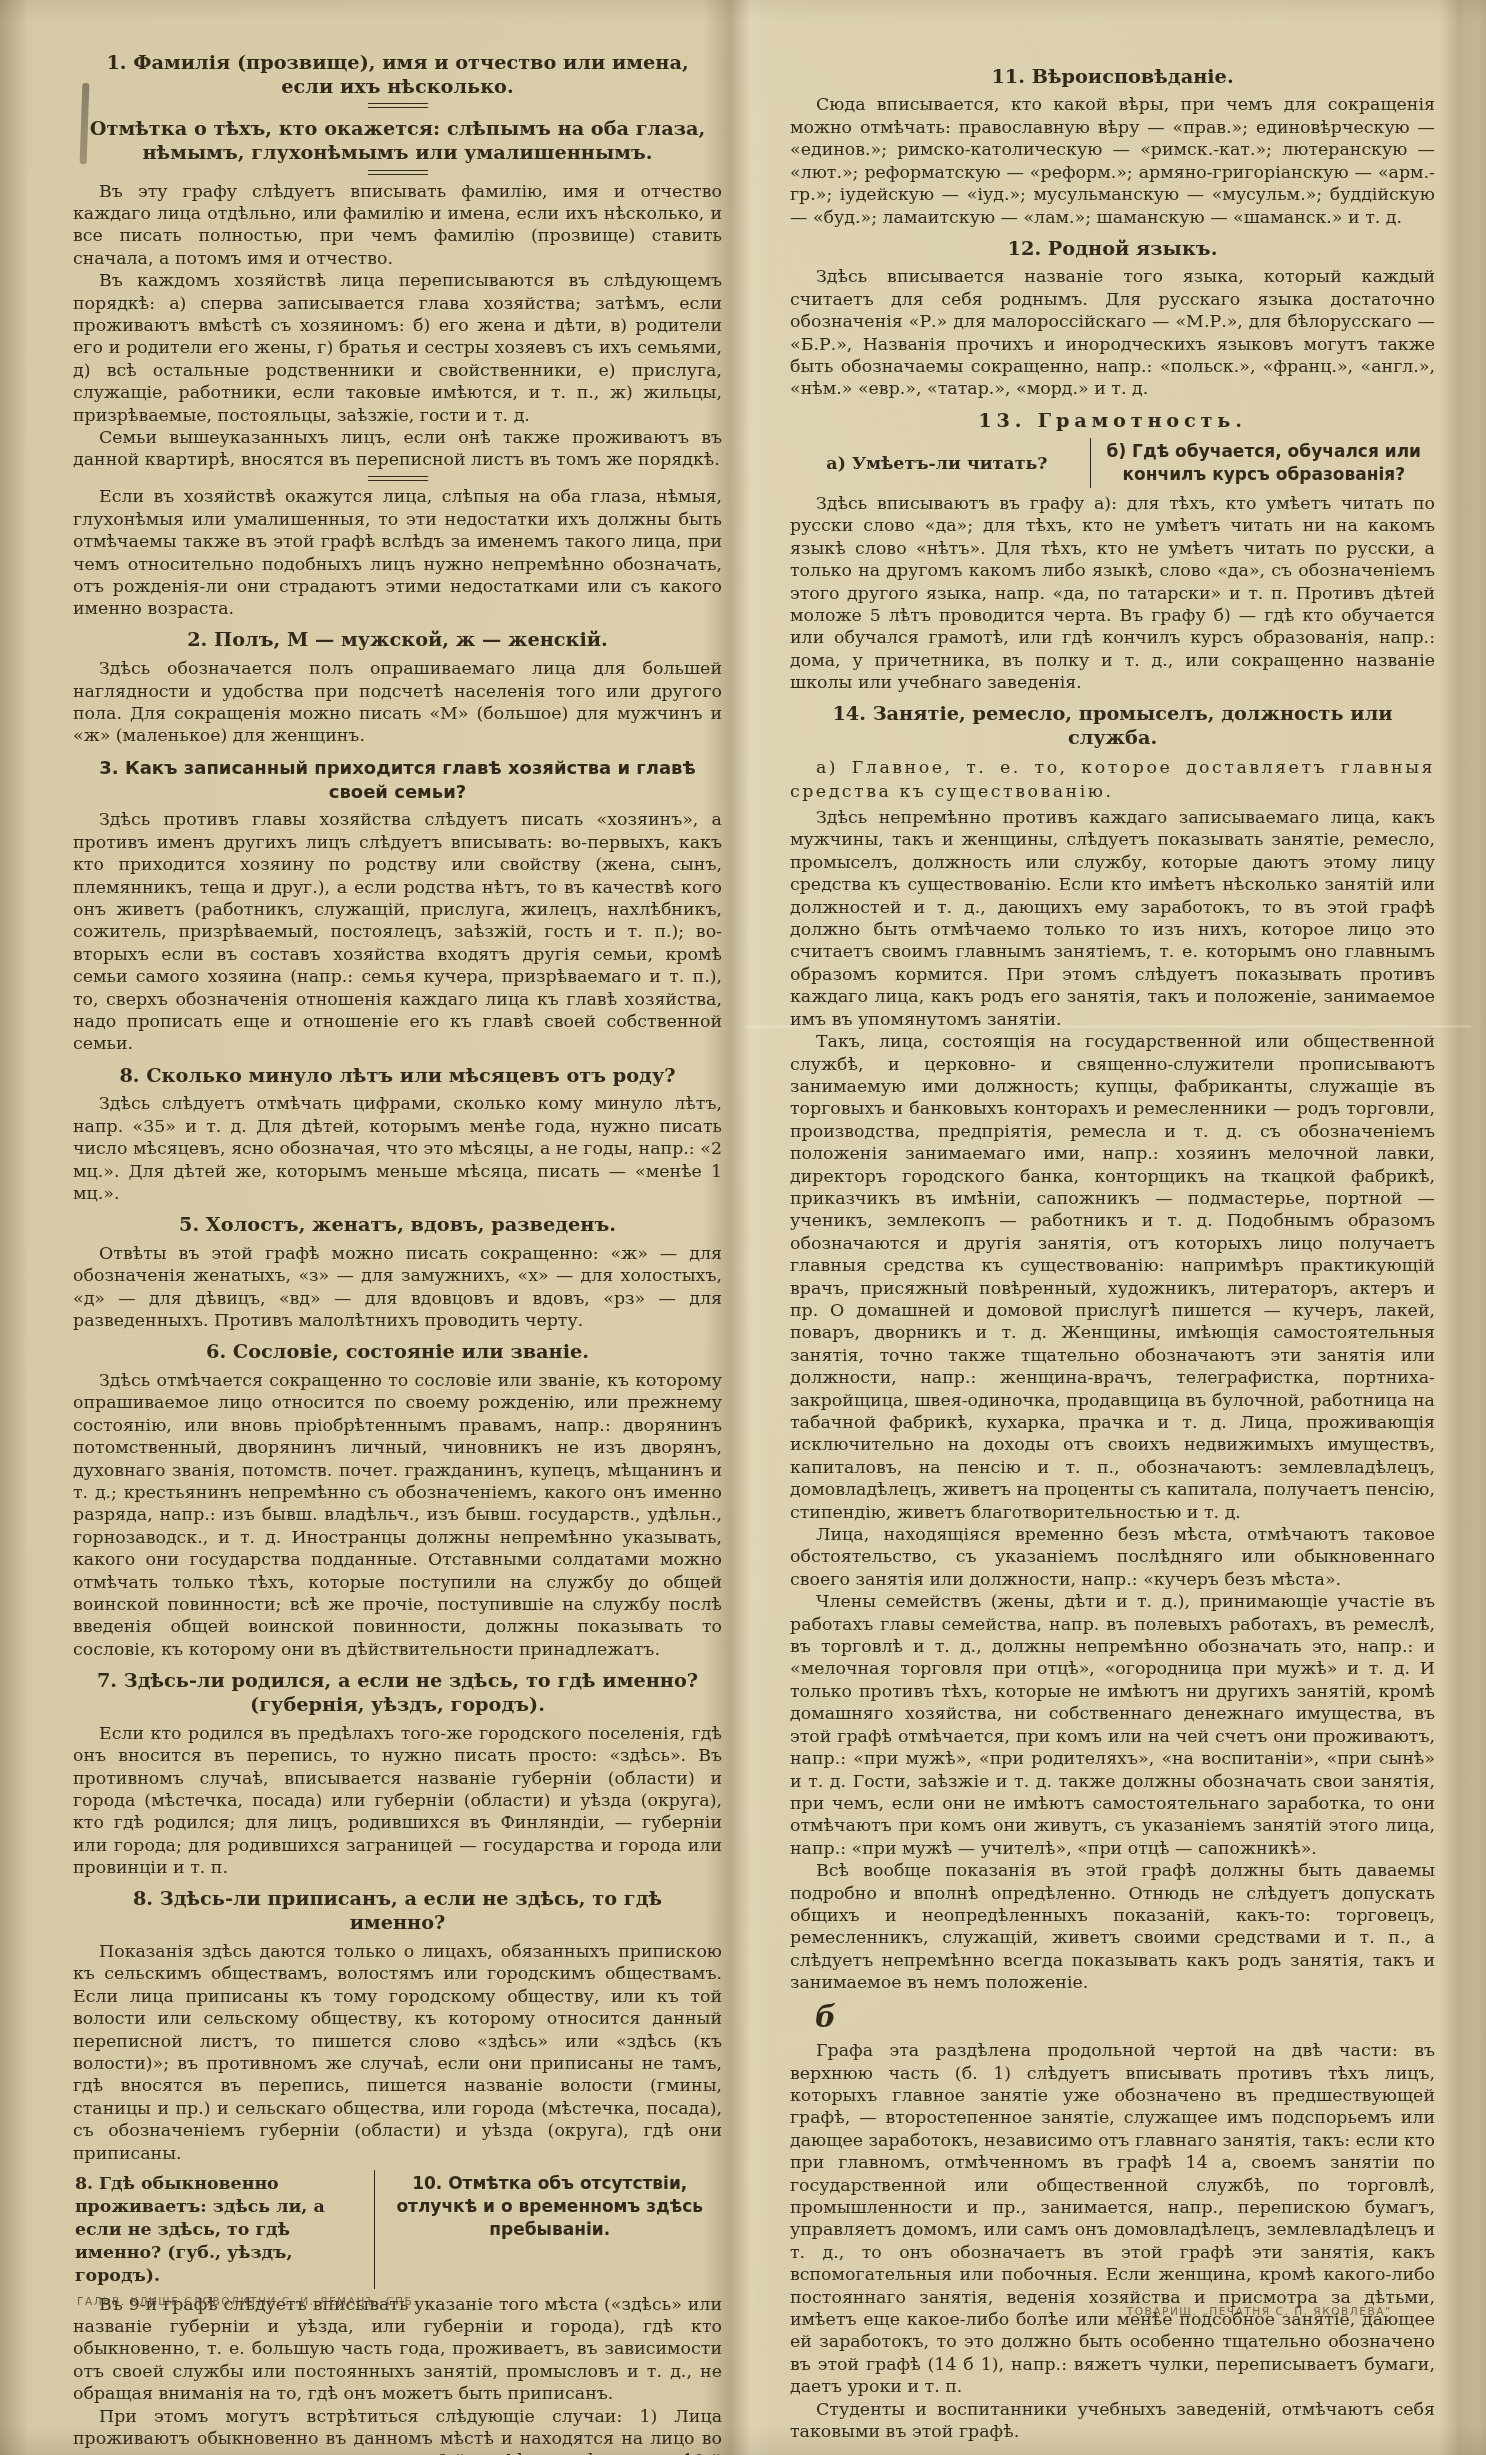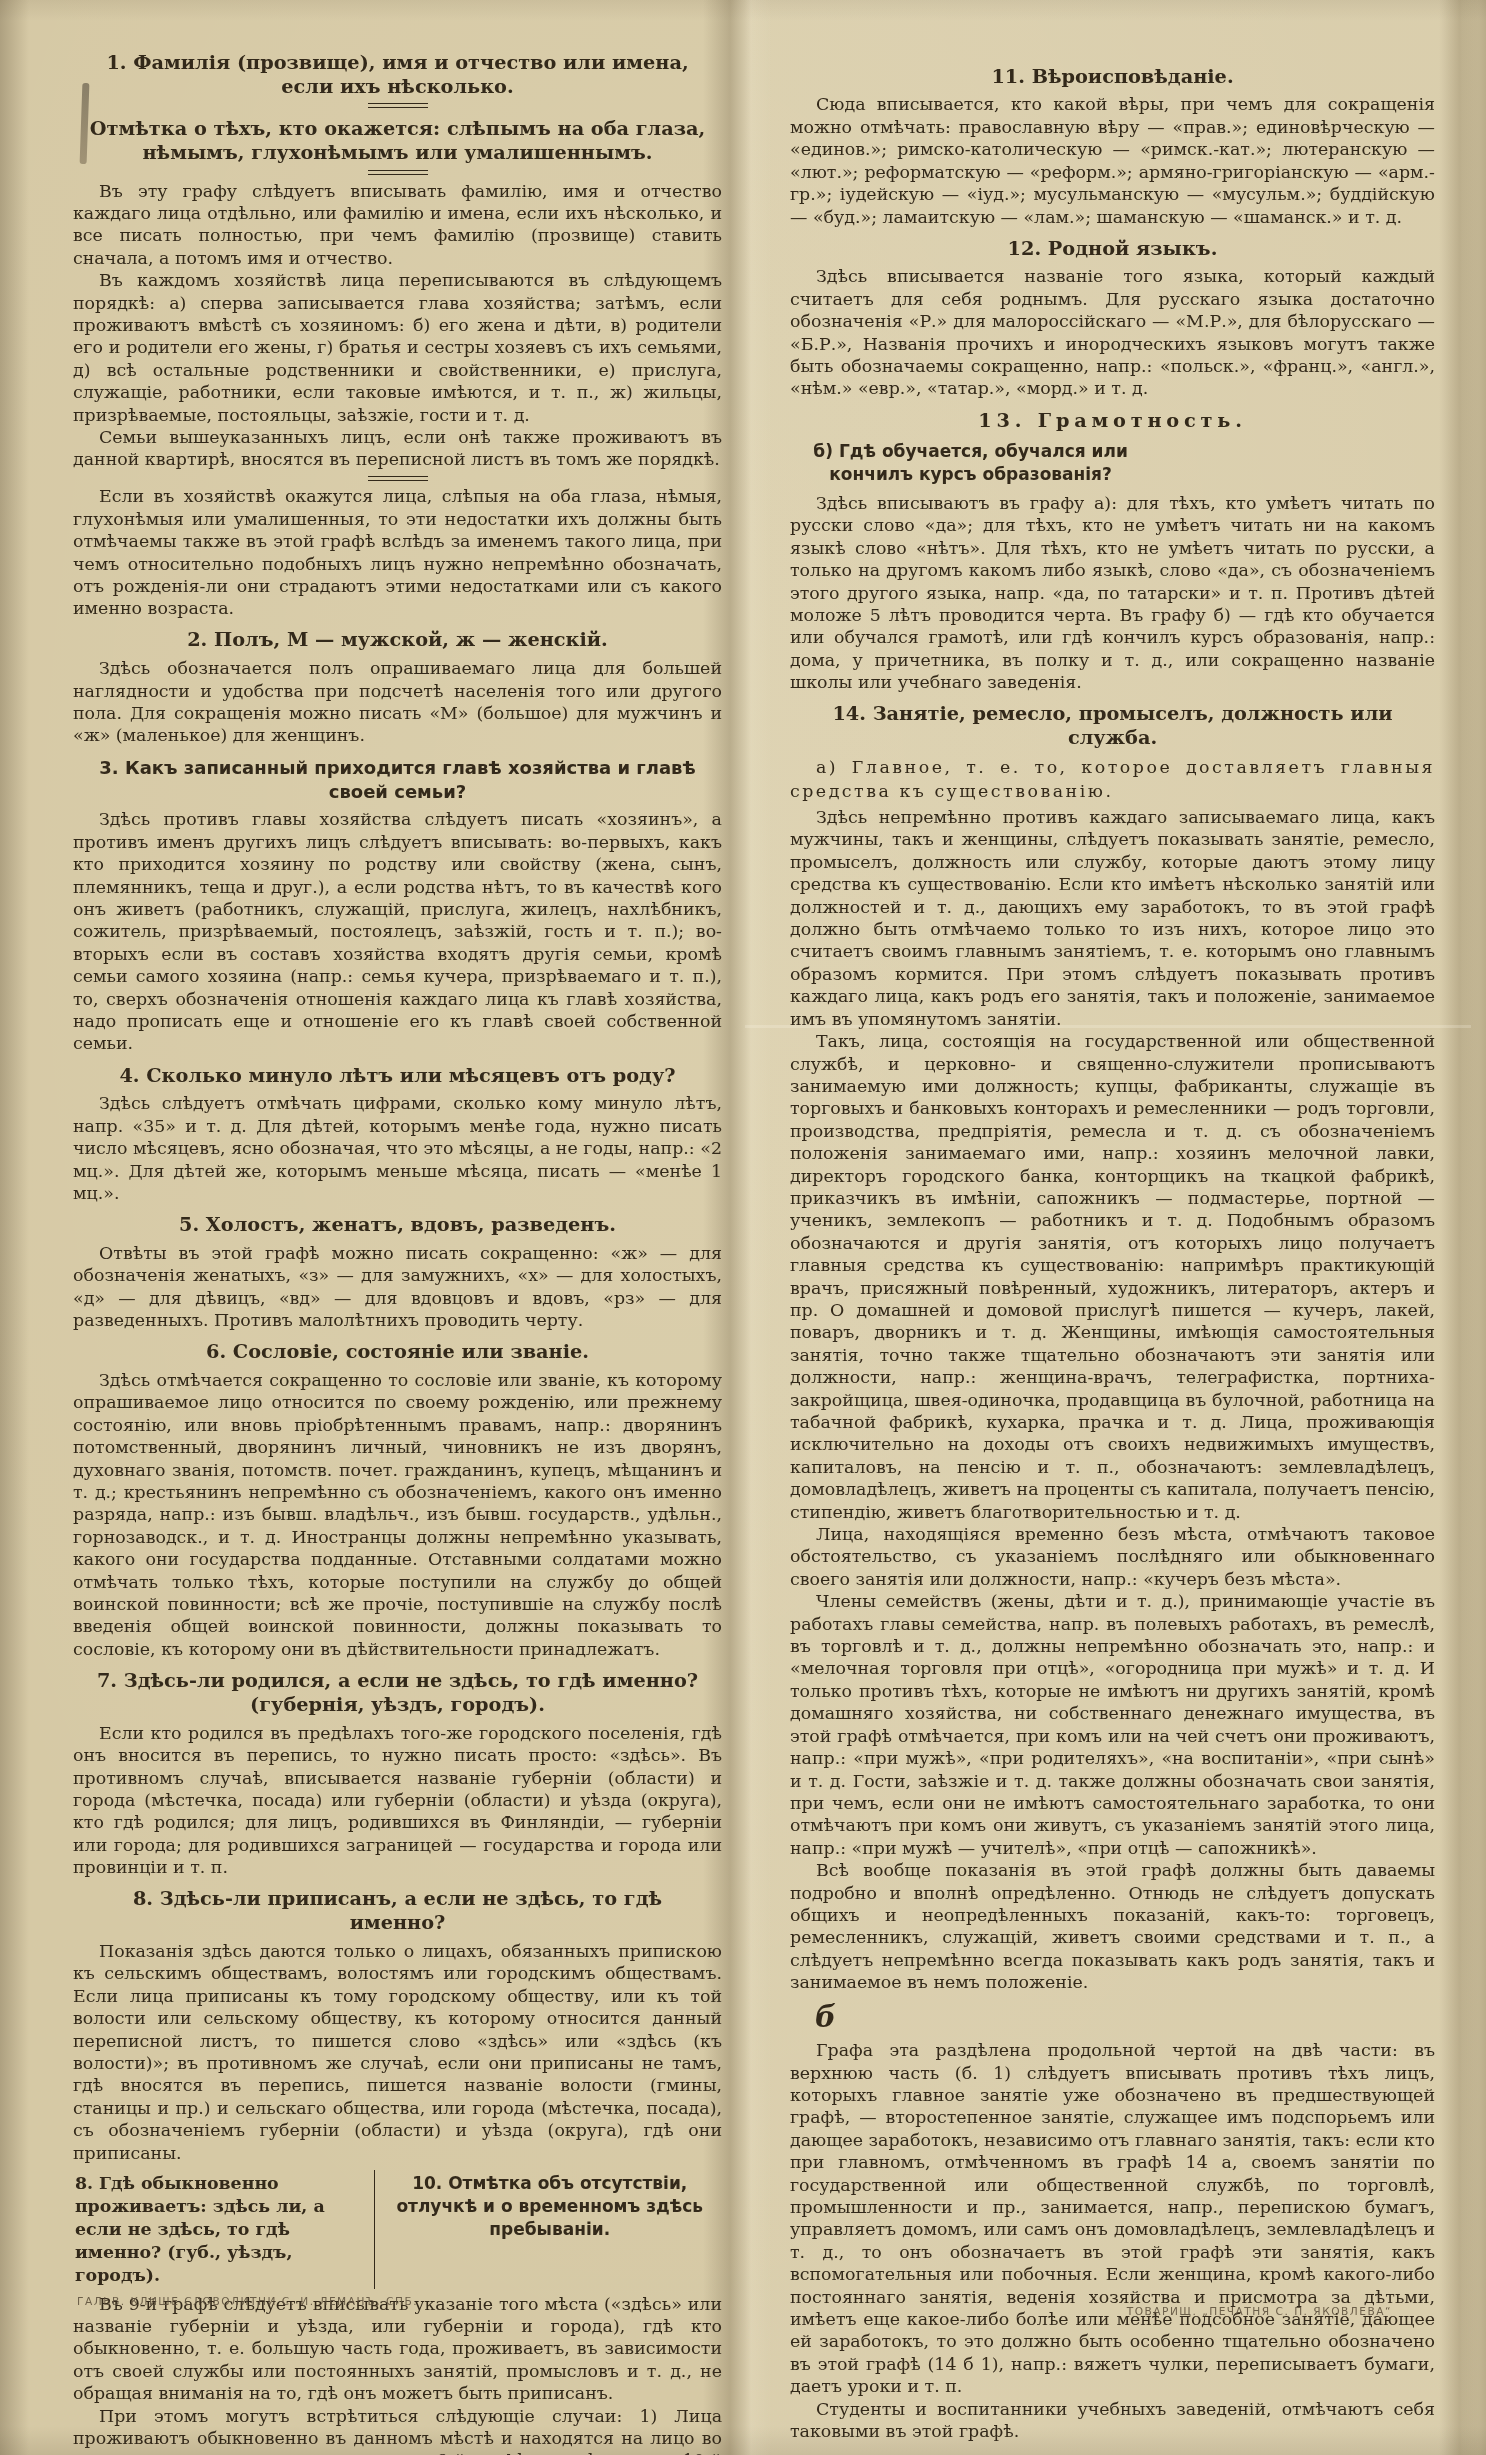--- a/index.html
+++ b/index.html
@@ -59,21 +59,21 @@
       <div class="rule"></div>
       <p class="para">Въ эту графу слѣдуетъ вписывать фамилію, имя и отчество каждаго лица отдѣльно, или фамилію и имена, если ихъ нѣсколько, и все писать полностью, при чемъ фамилію (прозвище) ставить сначала, а потомъ имя и отчество.</p>
       <p class="para">Въ каждомъ хозяйствѣ лица переписываются въ слѣдующемъ порядкѣ: а) сперва записывается глава хозяйства; затѣмъ, если проживаютъ вмѣстѣ съ хозяиномъ: б) его жена и дѣти, в) родители его и родители его жены, г) братья и сестры хозяевъ съ ихъ семьями, д) всѣ остальные родственники и свойственники, е) прислуга, служащіе, работники, если таковые имѣются, и т. п., ж) жильцы, призрѣваемые, постояльцы, заѣзжіе, гости и т. д.</p>
       <p class="para">Семьи вышеуказанныхъ лицъ, если онѣ также проживаютъ въ данной квартирѣ, вносятся въ переписной листъ въ томъ же порядкѣ.</p>
       <div class="rule"></div>
       <p class="para">Если въ хозяйствѣ окажутся лица, слѣпыя на оба глаза, нѣмыя, глухонѣмыя или умалишенныя, то эти недостатки ихъ должны быть отмѣчаемы также въ этой графѣ вслѣдъ за именемъ такого лица, при чемъ относительно подобныхъ лицъ нужно непремѣнно обозначать, отъ рожденія-ли они страдаютъ этими недостатками или съ какого именно возраста.</p>
       <div class="heading">2. Полъ, М — мужской, ж — женскій.</div>
       <p class="para">Здѣсь обозначается полъ опрашиваемаго лица для большей наглядности и удобства при подсчетѣ населенія того или другого пола. Для сокращенія можно писать «М» (большое) для мужчинъ и «ж» (маленькое) для женщинъ.</p>
       <div class="heading sans">3. Какъ записанный приходится главѣ хозяйства и главѣ своей семьи?</div>
       <p class="para">Здѣсь противъ главы хозяйства слѣдуетъ писать «хозяинъ», а противъ именъ другихъ лицъ слѣдуетъ вписывать: во-первыхъ, какъ кто приходится хозяину по родству или свойству (жена, сынъ, племянникъ, теща и друг.), а если родства нѣтъ, то въ качествѣ кого онъ живетъ (работникъ, служащій, прислуга, жилецъ, нахлѣбникъ, сожитель, призрѣваемый, постоялецъ, заѣзжій, гость и т. п.); во-вторыхъ если въ составъ хозяйства входятъ другія семьи, кромѣ семьи самого хозяина (напр.: семья кучера, призрѣваемаго и т. п.), то, сверхъ обозначенія отношенія каждаго лица къ главѣ хозяйства, надо прописать еще и отношеніе его къ главѣ своей собственной семьи.</p>
-      <div class="heading">4. Сколько минуло лѣтъ или мѣсяцевъ отъ роду?</div>
+      <div class="heading">8. Сколько минуло лѣтъ или мѣсяцевъ отъ роду?</div>
       <p class="para">Здѣсь слѣдуетъ отмѣчать цифрами, сколько кому минуло лѣтъ, напр. «35» и т. д. Для дѣтей, которымъ менѣе года, нужно писать число мѣсяцевъ, ясно обозначая, что это мѣсяцы, а не годы, напр.: «2 мц.». Для дѣтей же, которымъ меньше мѣсяца, писать — «менѣе 1 мц.».</p>
       <div class="heading">5. Холостъ, женатъ, вдовъ, разведенъ.</div>
       <p class="para">Отвѣты въ этой графѣ можно писать сокращенно: «ж» — для обозначенія женатыхъ, «з» — для замужнихъ, «х» — для холостыхъ, «д» — для дѣвицъ, «вд» — для вдовцовъ и вдовъ, «рз» — для разведенныхъ. Противъ малолѣтнихъ проводить черту.</p>
       <div class="heading">6. Сословіе, состояніе или званіе.</div>
       <p class="para">Здѣсь отмѣчается сокращенно то сословіе или званіе, къ которому опрашиваемое лицо относится по своему рожденію, или прежнему состоянію, или вновь пріобрѣтеннымъ правамъ, напр.: дворянинъ потомственный, дворянинъ личный, чиновникъ не изъ дворянъ, духовнаго званія, потомств. почет. гражданинъ, купецъ, мѣщанинъ и т. д.; крестьянинъ непремѣнно съ обозначеніемъ, какого онъ именно разряда, напр.: изъ бывш. владѣльч., изъ бывш. государств., удѣльн., горнозаводск., и т. д. Иностранцы должны непремѣнно указывать, какого они государства подданные. Отставными солдатами можно отмѣчать только тѣхъ, которые поступили на службу до общей воинской повинности; всѣ же прочіе, поступившіе на службу послѣ введенія общей воинской повинности, должны показывать то сословіе, къ которому они въ дѣйствительности принадлежатъ.</p>
       <div class="heading">7. Здѣсь-ли родился, а если не здѣсь, то гдѣ именно? (губернія, уѣздъ, городъ).</div>
       <p class="para">Если кто родился въ предѣлахъ того-же городского поселенія, гдѣ онъ вносится въ перепись, то нужно писать просто: «здѣсь». Въ противномъ случаѣ, вписывается названіе губерніи (области) и города (мѣстечка, посада) или губерніи (области) и уѣзда (округа), кто гдѣ родился; для лицъ, родившихся въ Финляндіи, — губерніи или города; для родившихся заграницей — государства и города или провинціи и т. п.</p>
       <div class="heading">8. Здѣсь-ли приписанъ, а если не здѣсь, то гдѣ именно?</div>
       <p class="para">Показанія здѣсь даются только о лицахъ, обязанныхъ припискою къ сельскимъ обществамъ, волостямъ или городскимъ обществамъ. Если лица приписаны къ тому городскому обществу, или къ той волости или сельскому обществу, къ которому относится данный переписной листъ, то пишется слово «здѣсь» или «здѣсь (къ волости)»; въ противномъ же случаѣ, если они приписаны не тамъ, гдѣ вносятся въ перепись, пишется названіе волости (гмины, станицы и пр.) и сельскаго общества, или города (мѣстечка, посада), съ обозначеніемъ губерніи (области) и уѣзда (округа), гдѣ они приписаны.</p>
       <div class="split">
@@ -83,20 +83,21 @@
       <p class="para">Въ 9-й графѣ слѣдуетъ вписывать указаніе того мѣста («здѣсь» или названіе губерніи и уѣзда, или губерніи и города), гдѣ кто обыкновенно, т. е. большую часть года, проживаетъ, въ зависимости отъ своей службы или постоянныхъ занятій, промысловъ и т. д., не обращая вниманія на то, гдѣ онъ можетъ быть приписанъ.</p>
       <p class="para">При этомъ могутъ встрѣтиться слѣдующіе случаи: 1) Лица проживаютъ обыкновенно въ данномъ мѣстѣ и находятся на лицо во время переписи, — о нихъ пишется въ 9-й графѣ — «здѣсь», а въ 10-й проводится черта. 2) Лица проживаютъ обыкновенно въ данномъ мѣстѣ, но находятся во временной отлучкѣ (напр. уѣхалъ въ деревню или въ другой городъ по дѣламъ, на ярмарку и т. д.), тогда слѣдуетъ писать въ 9-й графѣ — «здѣсь», а въ 10-й: «во временной отлучкѣ» (сокращ.: врем. отлуч.), съ указаніемъ, куда отлучились, напр., въ такой-то городъ, уѣздъ, заграницу, въ пути туда-то и т. д. 3) Лица не живутъ обыкновенно въ данномъ мѣстѣ, а прибыли сюда только на короткое время — по какимъ-либо торговымъ, служебнымъ или инымъ дѣламъ, въ гости и т. д., — о нихъ пишется въ 9-й графѣ мѣсто ихъ обыкновеннаго проживанія — городъ или уѣздъ (округъ) и губернія (область), (о состоящихъ на дѣйствительной военной службѣ, въ такихъ случаяхъ пишется «на воен. служб.»), а въ 10-й графѣ: «во временномъ пребываніи» (сокращ.: «врем. преб.»). О лицахъ временно отлучившихся или временно пребывающихъ на срокъ менѣе 5 дней, къ указаннымъ отмѣткамъ «врем. отлуч.» и «врем. преб.» прибавляютъ знакъ «√».</p>
     </div>
   <div class="page-col" id="col-right">
       <div class="heading">11. Вѣроисповѣданіе.</div>
       <p class="para">Сюда вписывается, кто какой вѣры, при чемъ для сокращенія можно отмѣчать: православную вѣру — «прав.»; единовѣрческую — «единов.»; римско-католическую — «римск.-кат.»; лютеранскую — «лют.»; реформатскую — «реформ.»; армяно-григоріанскую — «арм.-гр.»; іудейскую — «іуд.»; мусульманскую — «мусульм.»; буддійскую — «буд.»; ламаитскую — «лам.»; шаманскую — «шаманск.» и т. д.</p>
       <div class="heading">12. Родной языкъ.</div>
       <p class="para">Здѣсь вписывается названіе того языка, который каждый считаетъ для себя роднымъ. Для русскаго языка достаточно обозначенія «Р.» для малороссійскаго — «М.Р.», для бѣлорусскаго — «Б.Р.», Названія прочихъ и инородческихъ языковъ могутъ также быть обозначаемы сокращенно, напр.: «польск.», «франц.», «англ.», «нѣм.» «евр.», «татар.», «морд.» и т. д.</p>
       <div class="heading wide">13. Грамотность.</div>
       <div class="split literacy">
+        <div class="cell left">а) Умѣетъ-ли читать?</div>
         <div class="cell right">б) Гдѣ обучается, обучался или кончилъ курсъ образованія?</div>
       </div>
       <p class="para">Здѣсь вписываютъ въ графу а): для тѣхъ, кто умѣетъ читать по русски слово «да»; для тѣхъ, кто не умѣетъ читать ни на какомъ языкѣ слово «нѣтъ». Для тѣхъ, кто не умѣетъ читать по русски, а только на другомъ какомъ либо языкѣ, слово «да», съ обозначеніемъ этого другого языка, напр. «да, по татарски» и т. п. Противъ дѣтей моложе 5 лѣтъ проводится черта. Въ графу б) — гдѣ кто обучается или обучался грамотѣ, или гдѣ кончилъ курсъ образованія, напр.: дома, у причетника, въ полку и т. д., или сокращенно названіе школы или учебнаго заведенія.</p>
       <div class="heading">14. Занятіе, ремесло, промыселъ, должность или служба.</div>
       <div class="spaced-sub">а) Главное, т. е. то, которое доставляетъ главныя средства къ существованію.</div>
       <p class="para">Здѣсь непремѣнно противъ каждаго записываемаго лица, какъ мужчины, такъ и женщины, слѣдуетъ показывать занятіе, ремесло, промыселъ, должность или службу, которые даютъ этому лицу средства къ существованію. Если кто имѣетъ нѣсколько занятій или должностей и т. д., дающихъ ему заработокъ, то въ этой графѣ должно быть отмѣчаемо только то изъ нихъ, которое лицо это считаетъ своимъ главнымъ занятіемъ, т. е. которымъ оно главнымъ образомъ кормится. При этомъ слѣдуетъ показывать противъ каждаго лица, какъ родъ его занятія, такъ и положеніе, занимаемое имъ въ упомянутомъ занятіи.</p>
       <p class="para">Такъ, лица, состоящія на государственной или общественной службѣ, и церковно- и священно-служители прописываютъ занимаемую ими должность; купцы, фабриканты, служащіе въ торговыхъ и банковыхъ конторахъ и ремесленники — родъ торговли, производства, предпріятія, ремесла и т. д. съ обозначеніемъ положенія занимаемаго ими, напр.: хозяинъ мелочной лавки, директоръ городского банка, конторщикъ на ткацкой фабрикѣ, приказчикъ въ имѣніи, сапожникъ — подмастерье, портной — ученикъ, землекопъ — работникъ и т. д. Подобнымъ образомъ обозначаются и другія занятія, отъ которыхъ лицо получаетъ главныя средства къ существованію: напримѣръ практикующій врачъ, присяжный повѣренный, художникъ, литераторъ, актеръ и пр. О домашней и домовой прислугѣ пишется — кучеръ, лакей, поваръ, дворникъ и т. д. Женщины, имѣющія самостоятельныя занятія, точно также тщательно обозначаютъ эти занятія или должности, напр.: женщина-врачъ, телеграфистка, портниха-закройщица, швея-одиночка, продавщица въ булочной, работница на табачной фабрикѣ, кухарка, прачка и т. д. Лица, проживающія исключительно на доходы отъ своихъ недвижимыхъ имуществъ, капиталовъ, на пенсію и т. п., обозначаютъ: землевладѣлецъ, домовладѣлецъ, живетъ на проценты съ капитала, получаетъ пенсію, стипендію, живетъ благотворительностью и т. д.</p>
       <p class="para">Лица, находящіяся временно безъ мѣста, отмѣчаютъ таковое обстоятельство, съ указаніемъ послѣдняго или обыкновеннаго своего занятія или должности, напр.: «кучеръ безъ мѣста».</p>
       <p class="para">Члены семействъ (жены, дѣти и т. д.), принимающіе участіе въ работахъ главы семейства, напр. въ полевыхъ работахъ, въ ремеслѣ, въ торговлѣ и т. д., должны непремѣнно обозначать это, напр.: и «мелочная торговля при отцѣ», «огородница при мужѣ» и т. д. И только противъ тѣхъ, которые не имѣютъ ни другихъ занятій, кромѣ домашняго хозяйства, ни собственнаго денежнаго имущества, въ этой графѣ отмѣчается, при комъ или на чей счетъ они проживаютъ, напр.: «при мужѣ», «при родителяхъ», «на воспитаніи», «при сынѣ» и т. д. Гости, заѣзжіе и т. д. также должны обозначать свои занятія, при чемъ, если они не имѣютъ самостоятельнаго заработка, то они отмѣчаютъ при комъ они живутъ, съ указаніемъ занятій этого лица, напр.: «при мужѣ — учителѣ», «при отцѣ — сапожникѣ».</p>
       <p class="para">Всѣ вообще показанія въ этой графѣ должны быть даваемы подробно и вполнѣ опредѣленно. Отнюдь не слѣдуетъ допускать общихъ и неопредѣленныхъ показаній, какъ-то: торговецъ, ремесленникъ, служащій, живетъ своими средствами и т. п., а слѣдуетъ непремѣнно всегда показывать какъ родъ занятія, такъ и занимаемое въ немъ положеніе.</p>

